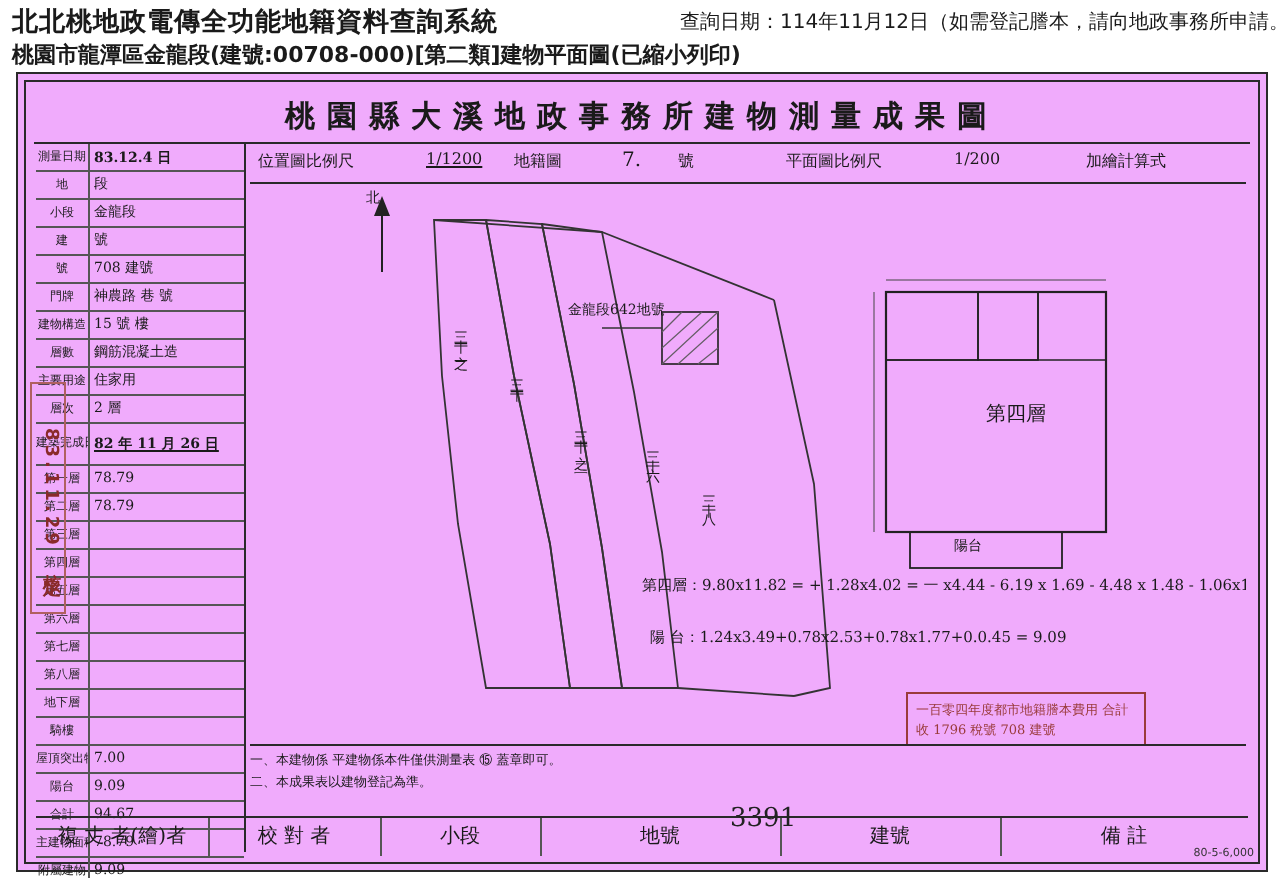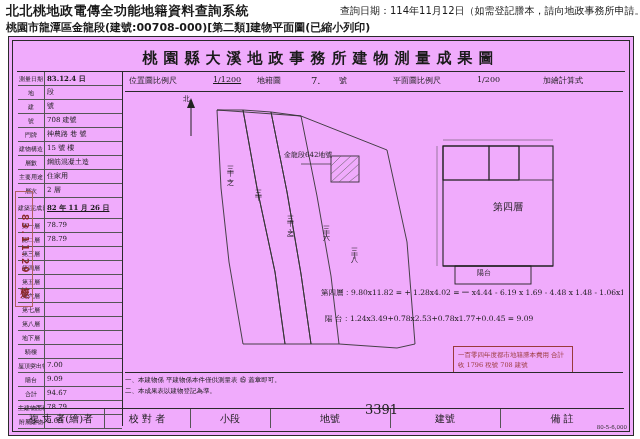--- a/index.html
+++ b/index.html
@@ -209,20 +209,24 @@
       <div class="leftcol">
         <div class="lrow">
           <div class="lbl">測量日期</div>
           <div class="val handw stamp">83.12.4 日</div>
         </div>
         <div class="lrow">
           <div class="lbl">地</div>
           <div class="val handw">段</div>
         </div>
         <div class="lrow">
+          <div class="lbl">小段</div>
+          <div class="val handw">金龍段</div>
+        </div>
+        <div class="lrow">
           <div class="lbl">建</div>
           <div class="val handw">號</div>
         </div>
         <div class="lrow">
           <div class="lbl">號</div>
           <div class="val handw">708 建號</div>
         </div>
         <div class="lrow">
           <div class="lbl">門牌</div>
           <div class="val handw">神農路 巷 號</div>

